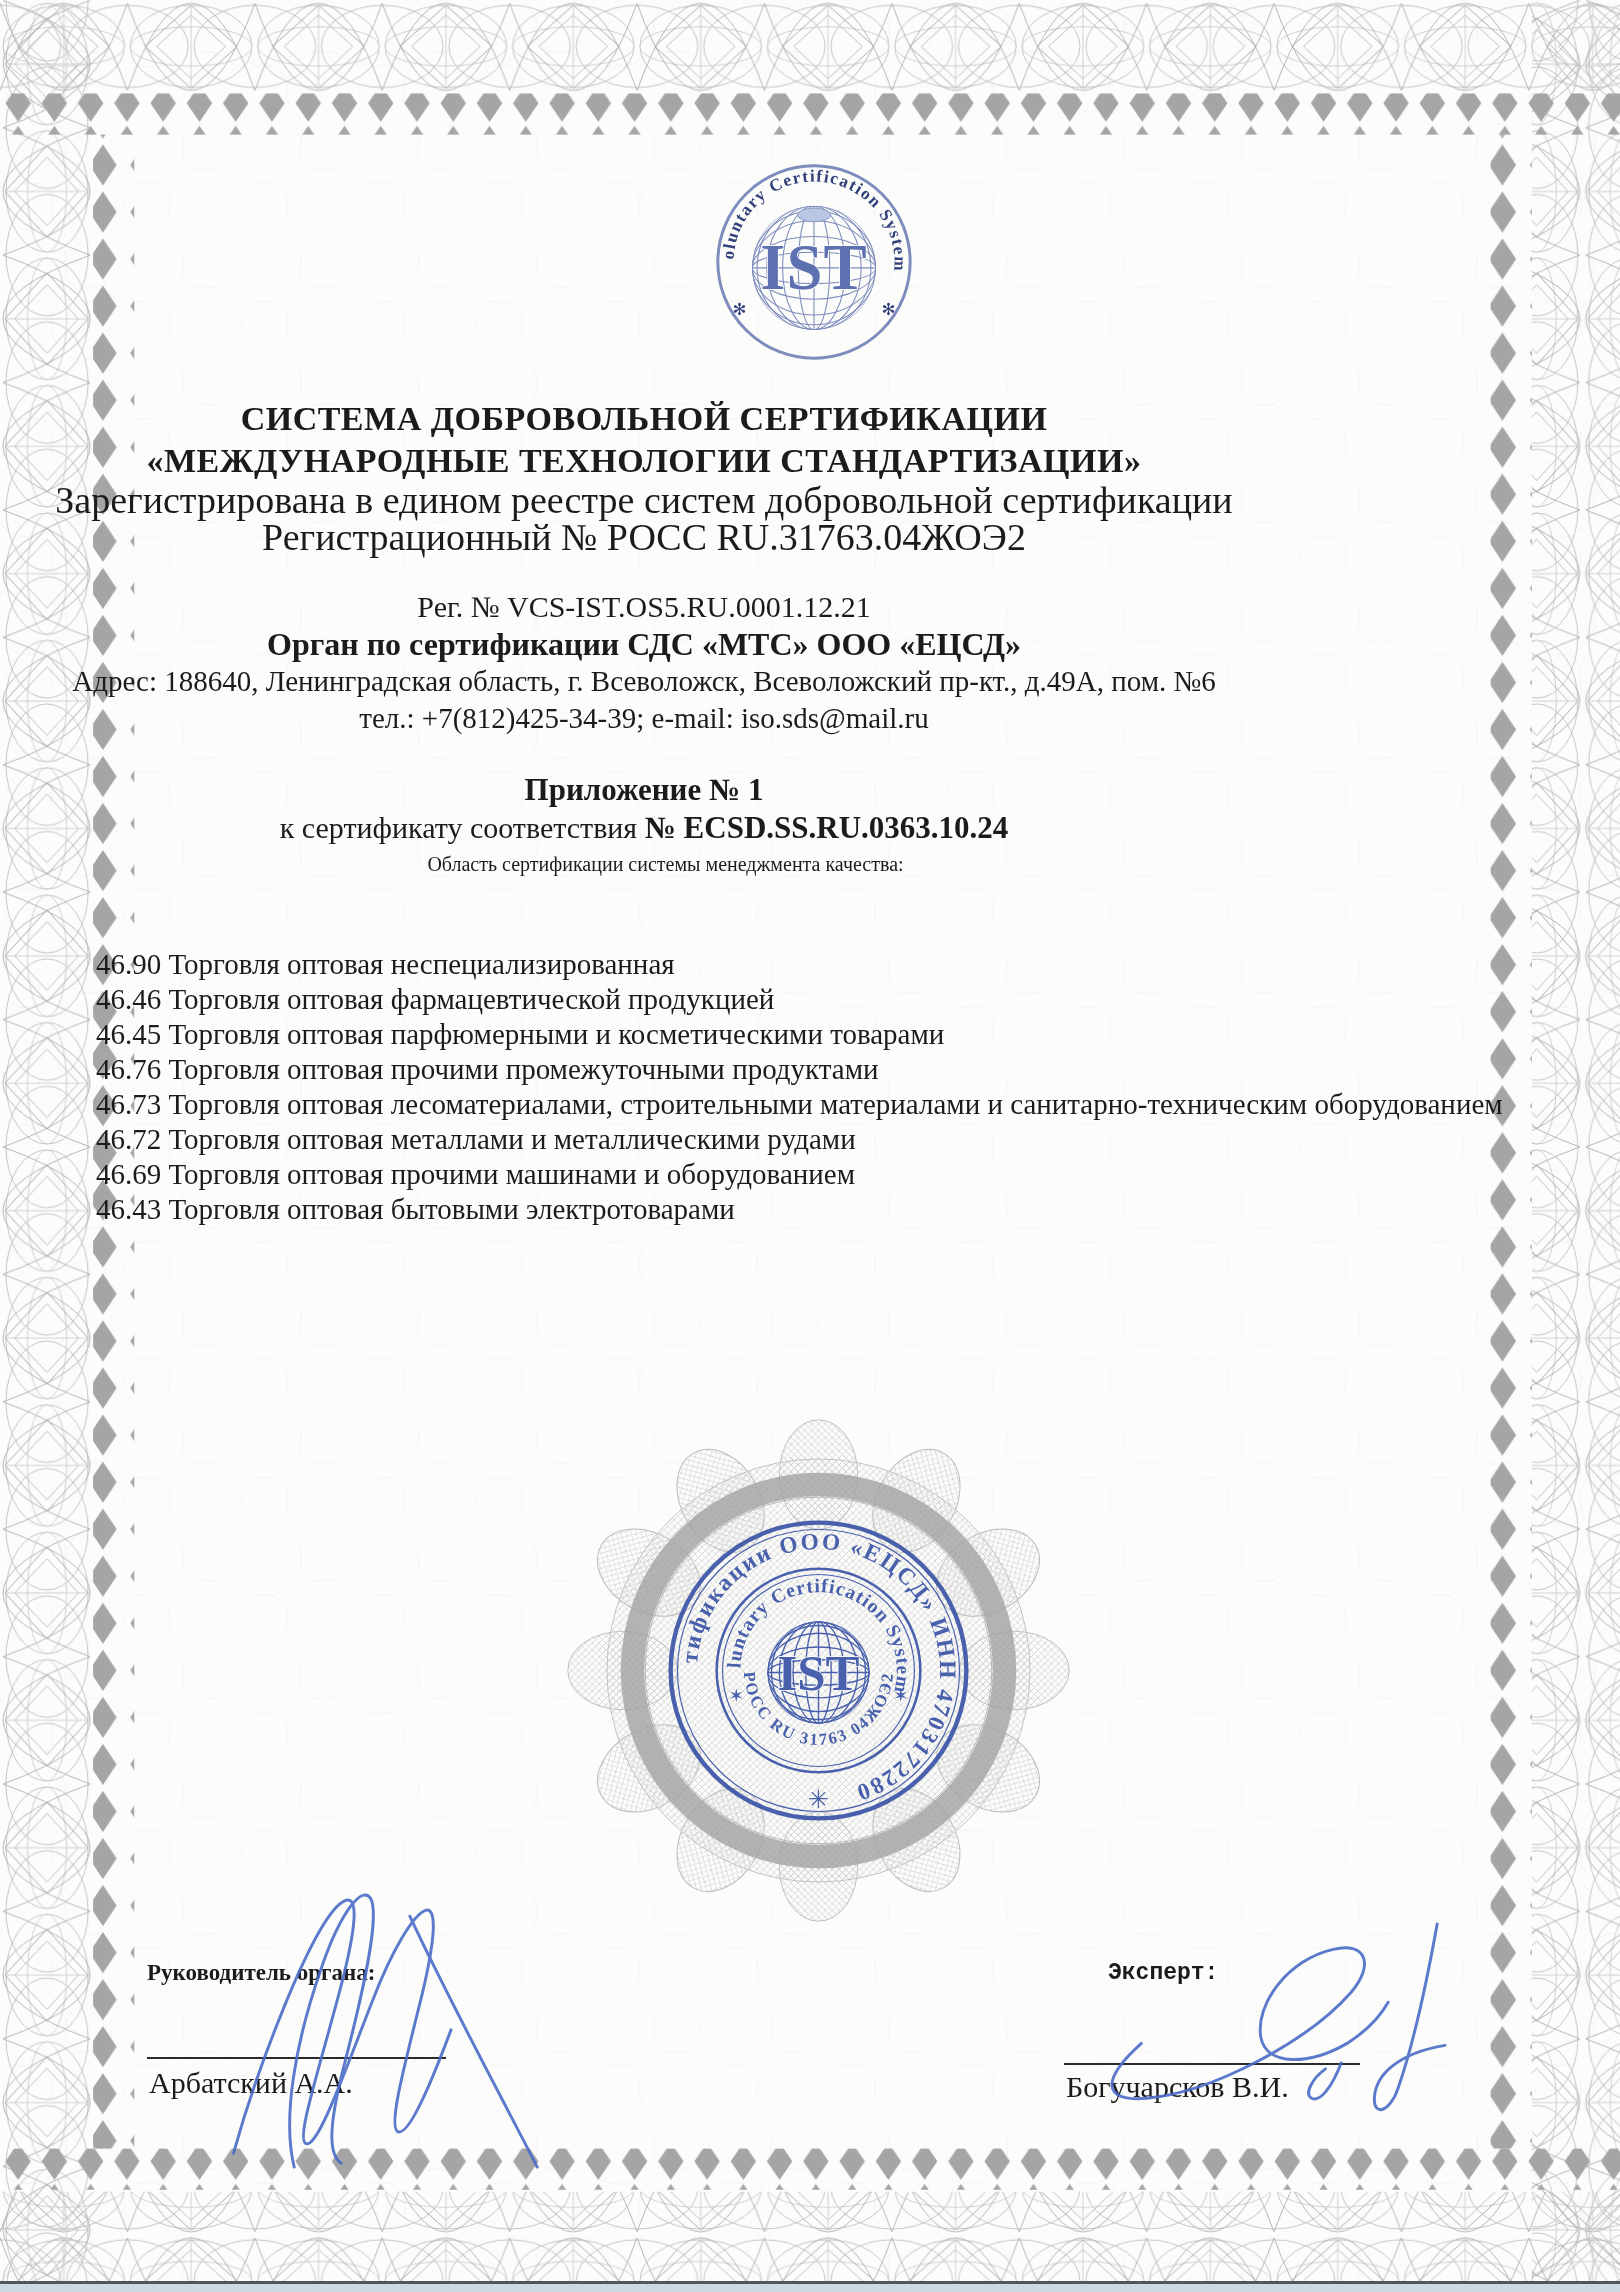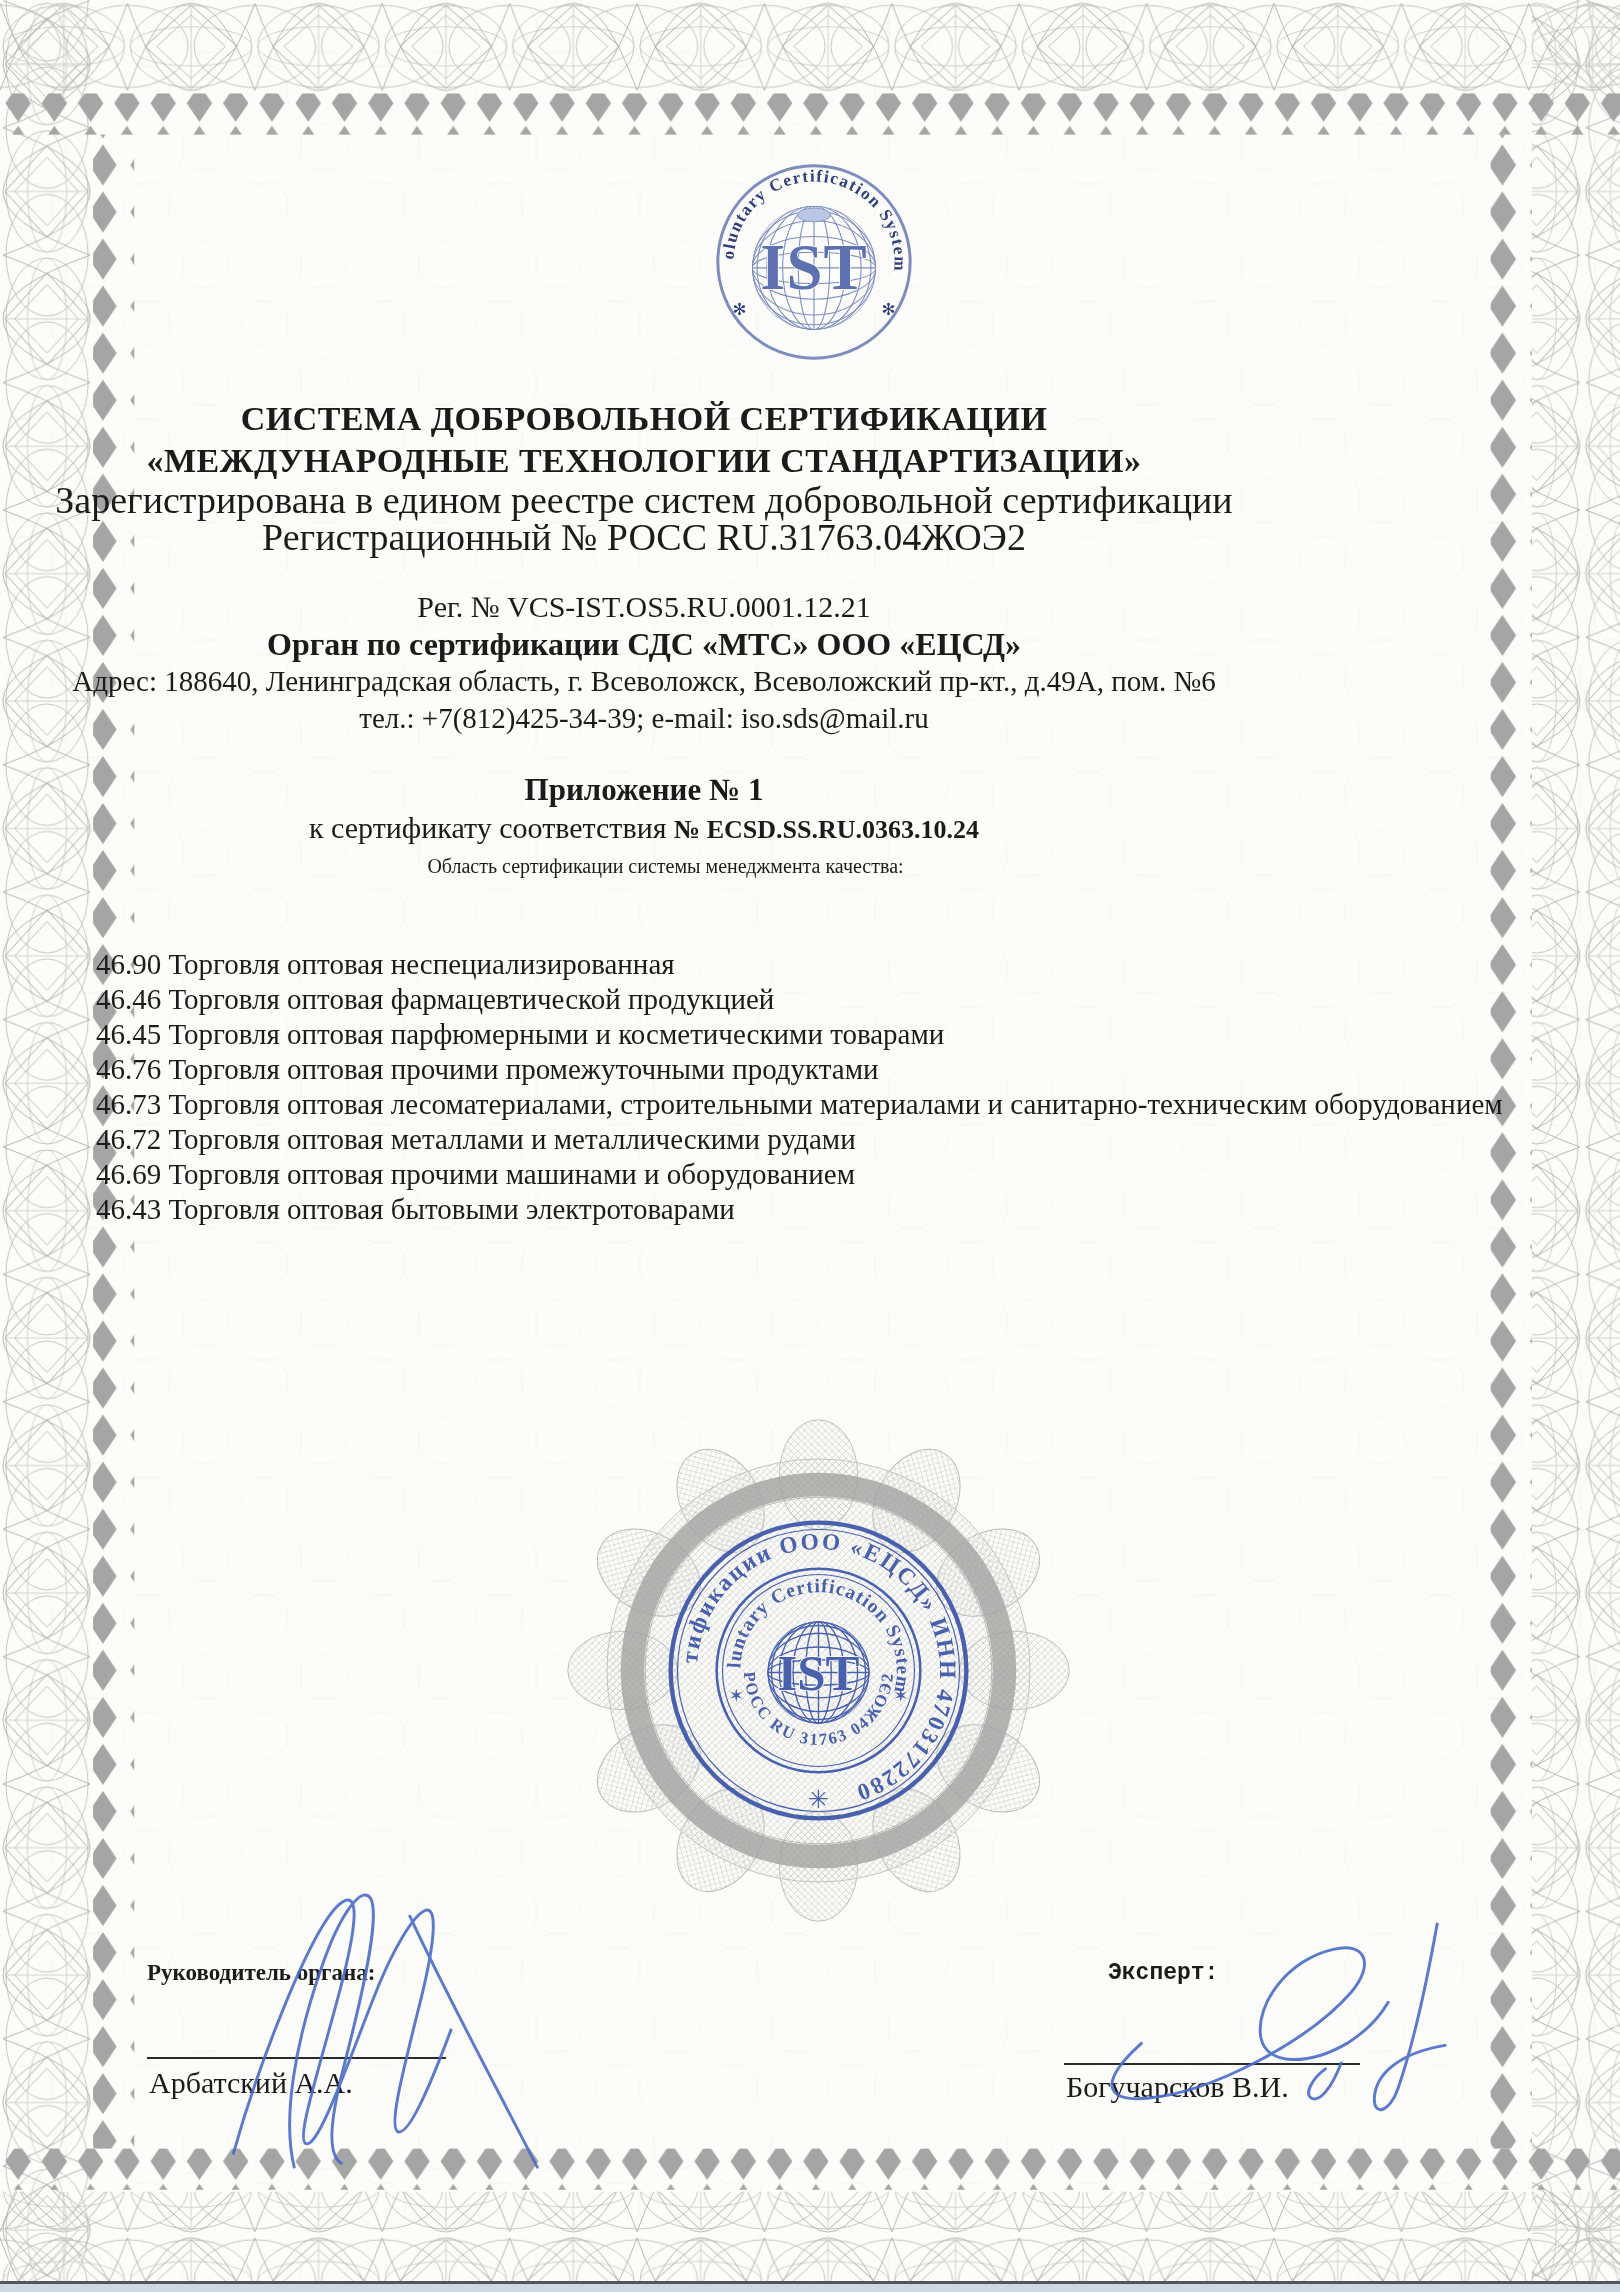--- a/index.html
+++ b/index.html
@@ -24,21 +24,21 @@
   .t-reg{font-size:38px;line-height:37px;}
 
   .org-block{top:588px;}
   .org-line1{font-size:30px;line-height:37px;}
   .org-line2{font-weight:700;font-size:32px;line-height:38px;}
   .org-line3,.org-line4{font-size:29px;line-height:37px;}
 
   .annex-block{top:770px;}
   .annex-title{font-weight:700;font-size:31px;line-height:39px;}
   .annex-cert{font-size:30px;line-height:37px;}
-  .annex-cert b{font-size:26px;text-align:center;}
+  .annex-cert b{font-size:31px;text-align:center;}
   .annex-scope{font-size:20px;line-height:37px;padding-left:43px;}
 
   .scope-list{left:96px;top:947px;width:1441px;font-size:29px;line-height:35px;}
   .scope-item{white-space:normal;}
 
   .sig-label{font-weight:700;font-size:23px;}
   .sig-name{font-size:30px;}
   .sig-line{height:0;border-top:2px solid #2a2a2a;}
 
   .scan-line{left:0;top:2281px;width:1620px;height:2.9px;background:#54545c;}

